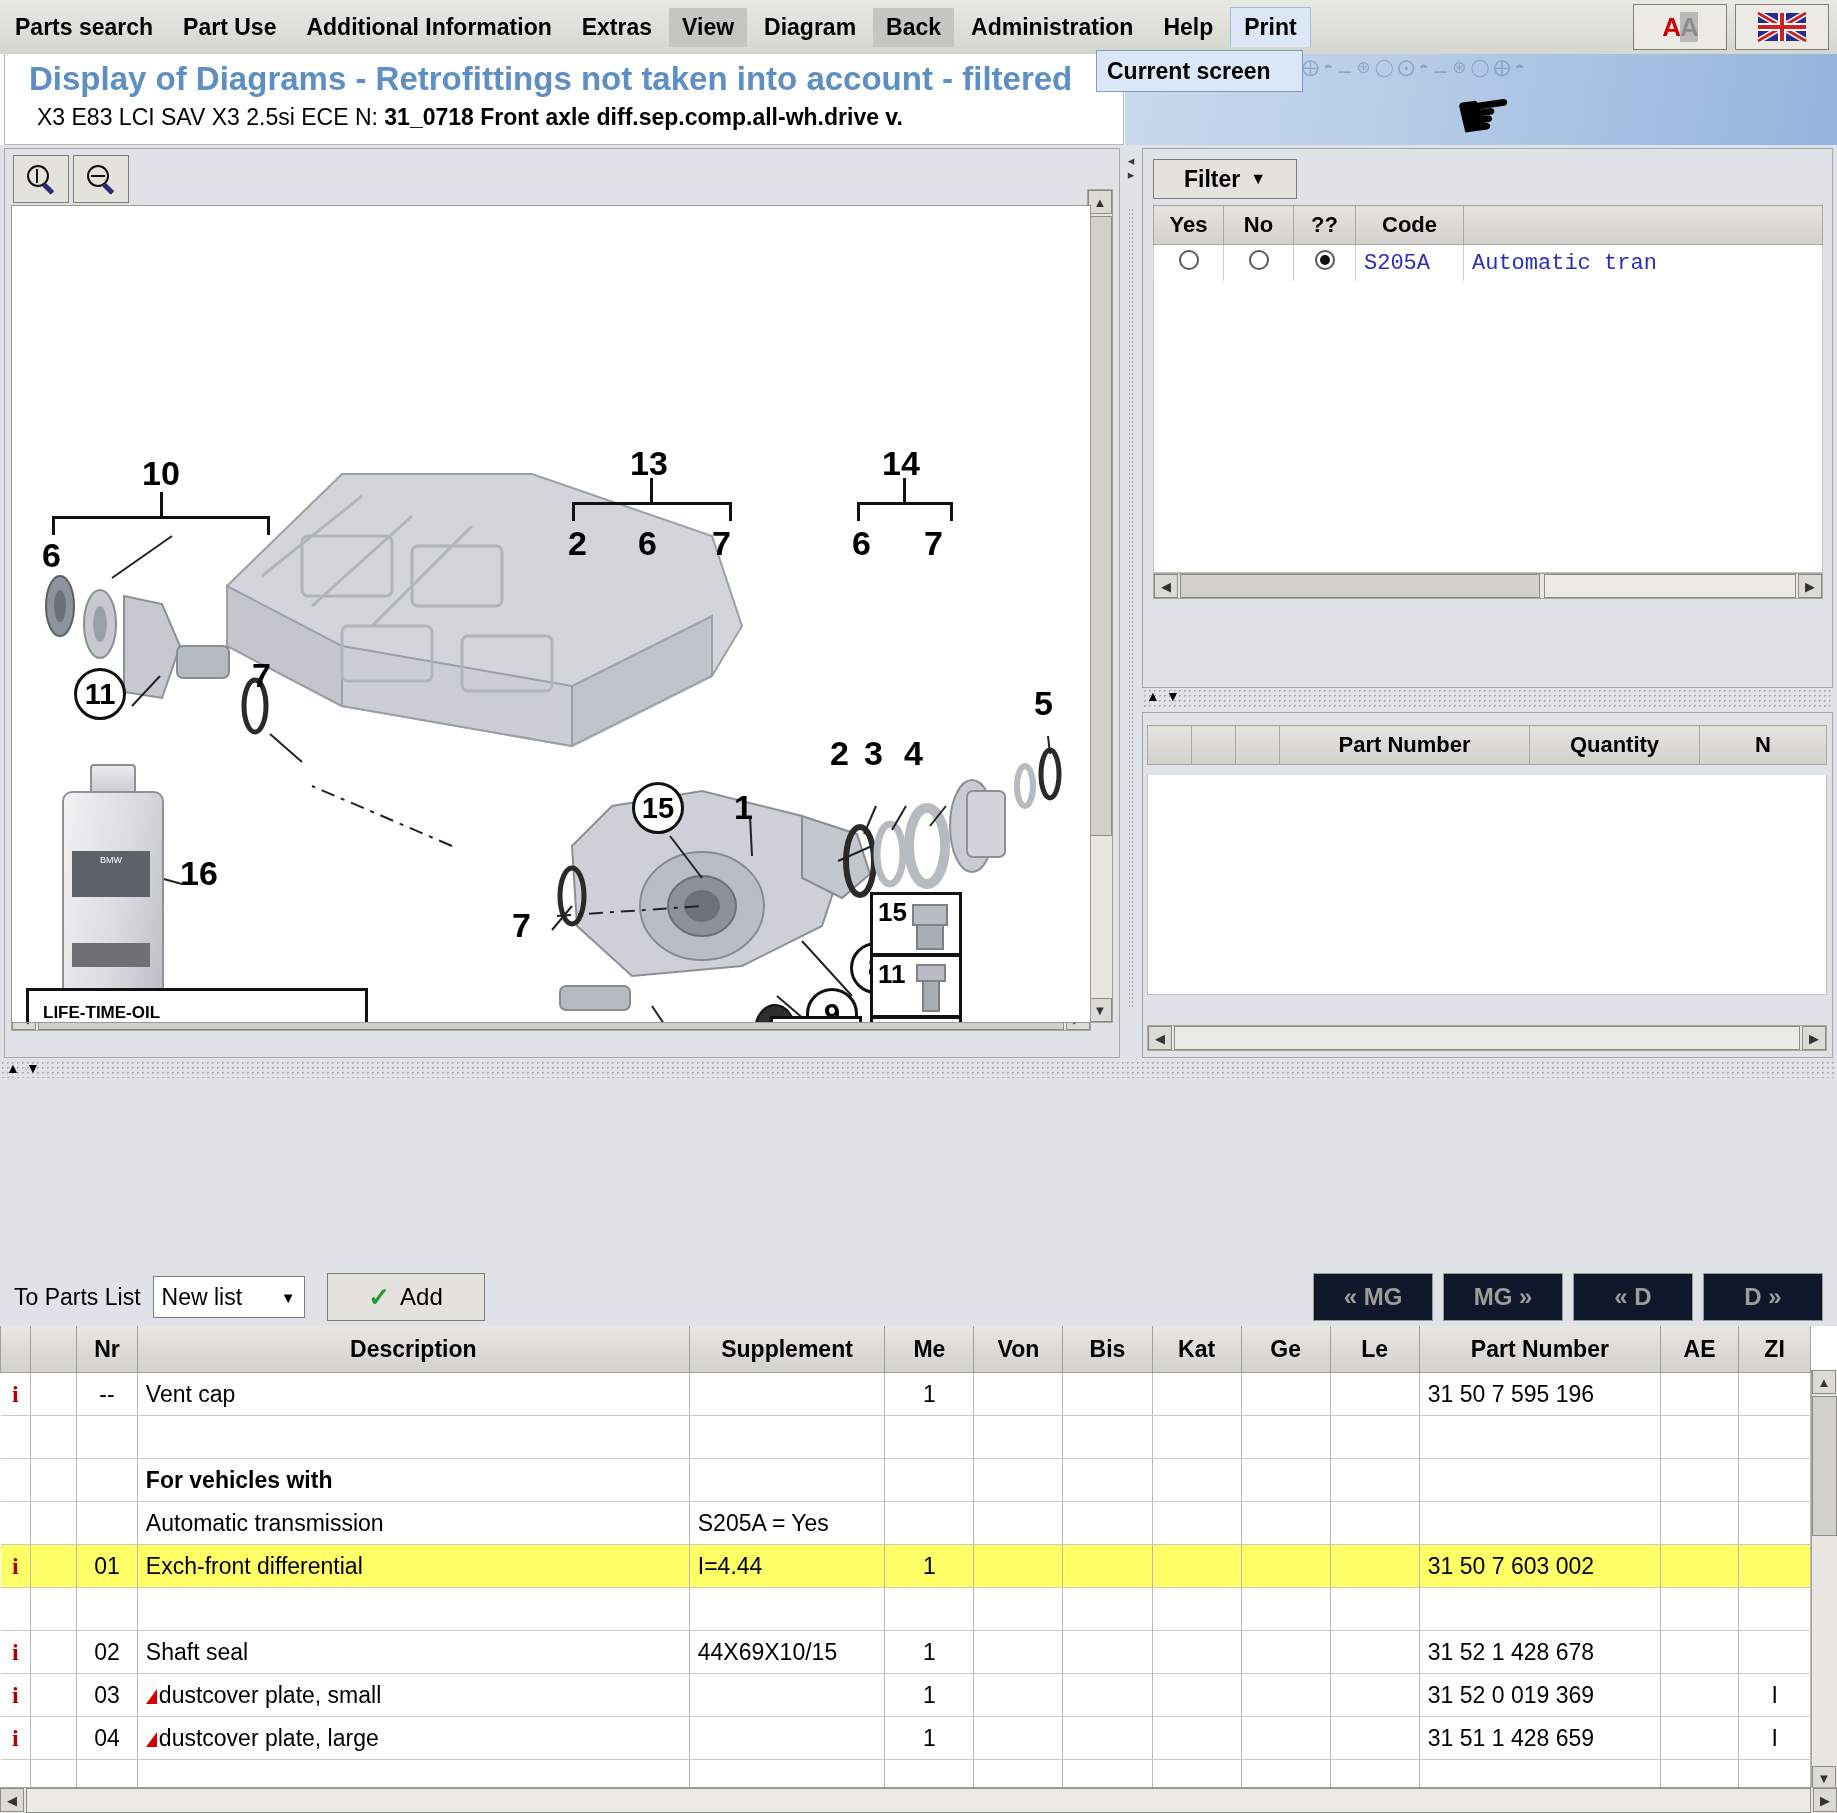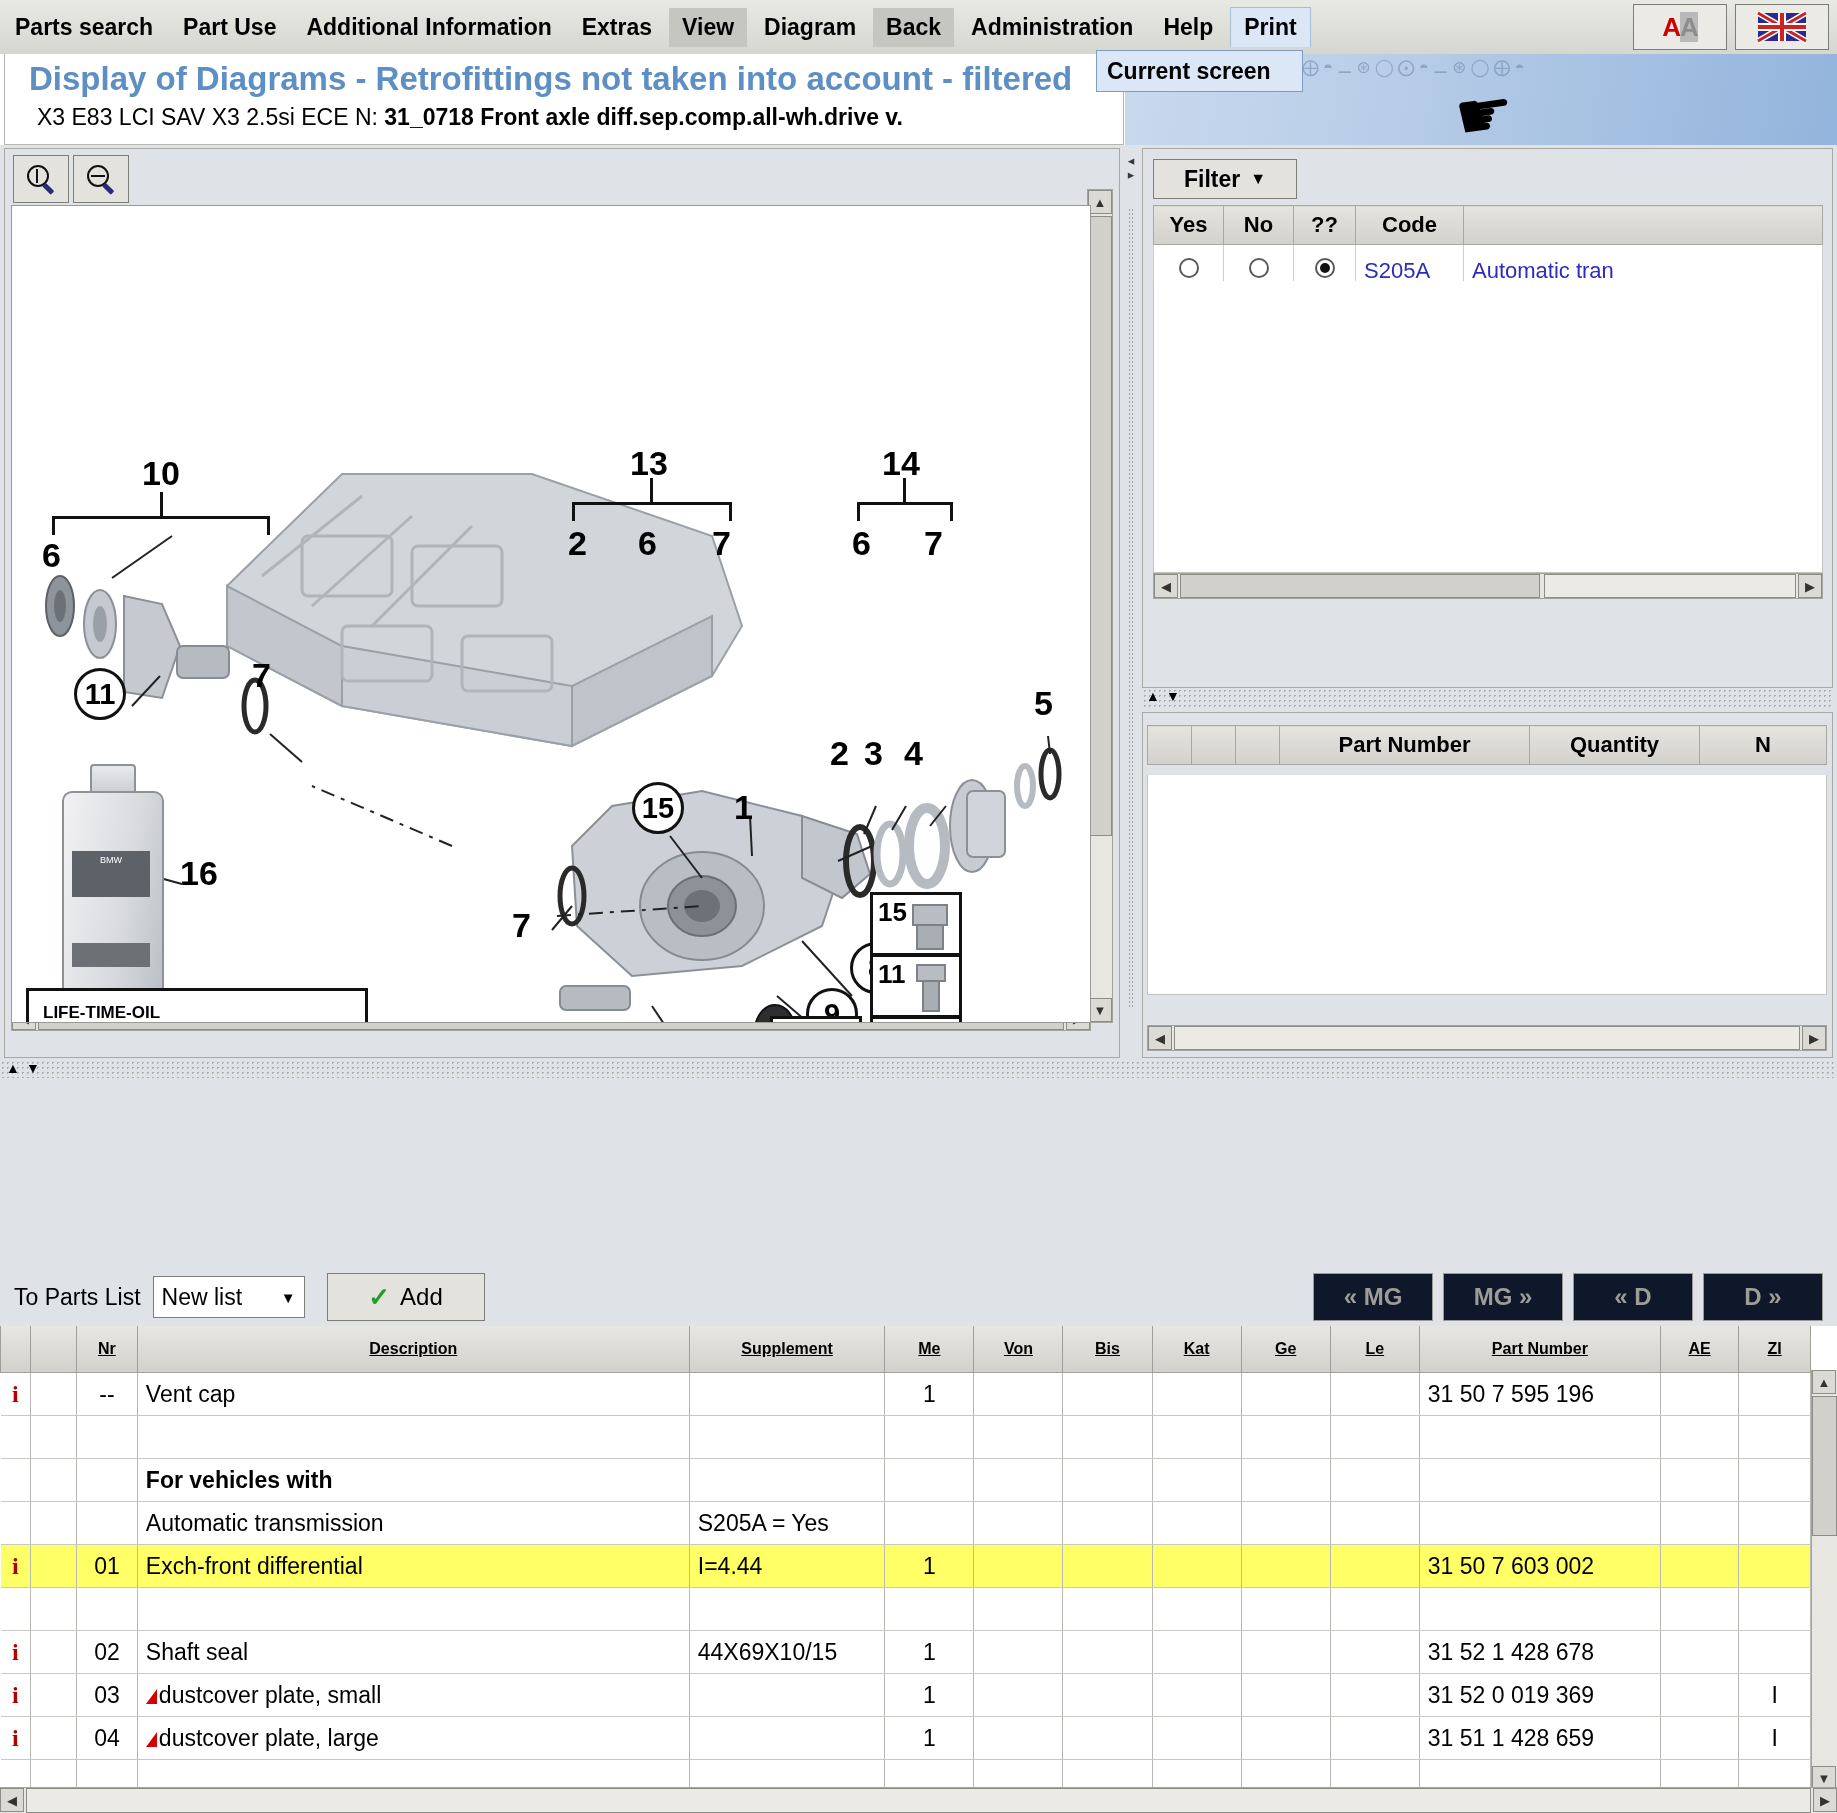--- a/index.html
+++ b/index.html
@@ -136,22 +136,23 @@
   }
   table.grid{border-collapse:collapse;table-layout:fixed;}
   table.grid th{
     background:linear-gradient(#e6e4de,#d3d1cb);
     border:1px solid #a8a8a2;font-weight:bold;font-size:22px;height:38px;
     padding:0 6px;white-space:nowrap;
   }
   table.grid td{
     border-left:1px solid #cfcfc9;border-right:1px solid #cfcfc9;
     border-bottom:1px solid #e2e2dc;
-    height:36px;padding:8px 8px;font-size:22px;background:#fff;white-space:nowrap;
+    height:36px;padding:0 8px;font-size:22px;background:#fff;white-space:nowrap;
     overflow:hidden;
+    font-family:Liberation Mono, monospace;
   }
   .radio{
     width:20px;height:20px;border:2px solid #5a5a5a;border-radius:50%;
     display:inline-block;background:#fff;box-sizing:border-box;position:relative;
   }
   .radio.on::after{
     content:'';position:absolute;left:3px;top:3px;width:10px;height:10px;
     background:#111;border-radius:50%;
   }
   .lnk{color:#2b2bbf;}
@@ -200,21 +201,21 @@
   .list-region{
     position:absolute;left:0;top:1326px;width:1837px;height:487px;
     background:#fff;
   }
   table.plist{
     border-collapse:collapse;table-layout:fixed;width:1811px;
   }
   table.plist th{
     background:linear-gradient(#e8e6e0,#d3d1cb);
     border:1px solid #a0a09a;border-top:none;
-    font-weight:bold;font-size:16px;height:44px;white-space:nowrap;text-decoration:underline;
+    font-weight:bold;font-size:23px;height:44px;white-space:nowrap;
   }
   table.plist td{
     border-right:1px solid #b9b9b3;
     border-bottom:1px solid #c9c9c3;
     height:42px;font-size:23px;padding:0 8px;white-space:nowrap;overflow:hidden;
     background:#fff;
   }
   tr.hl td{background:#ffff66;}
   td.c{text-align:center;}
   td.b{font-weight:bold;}

